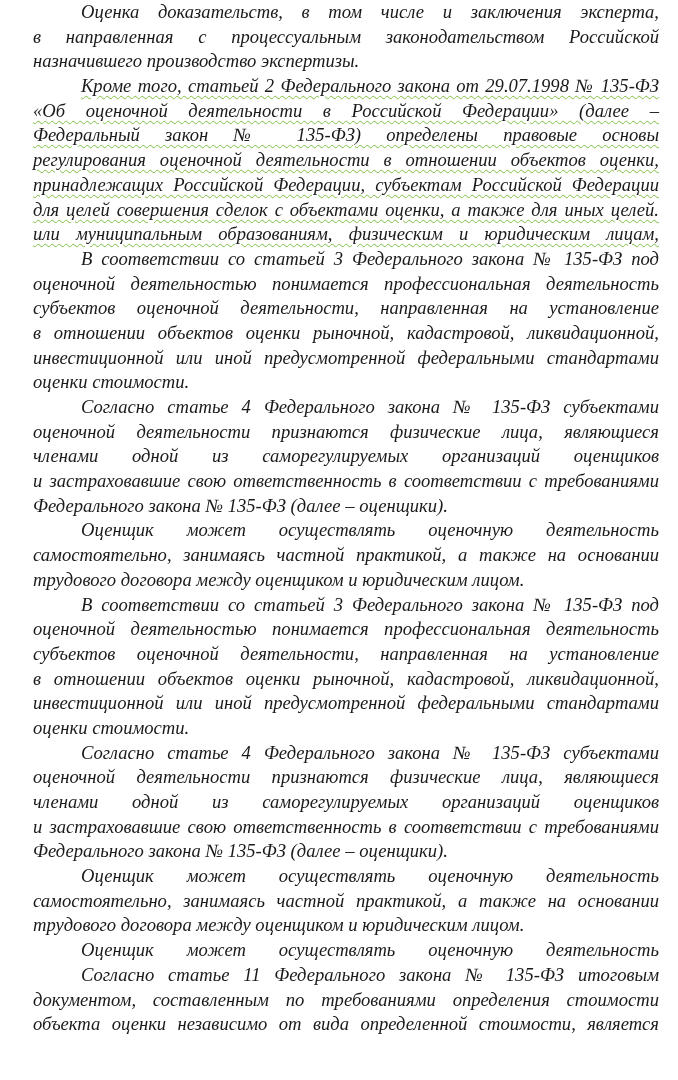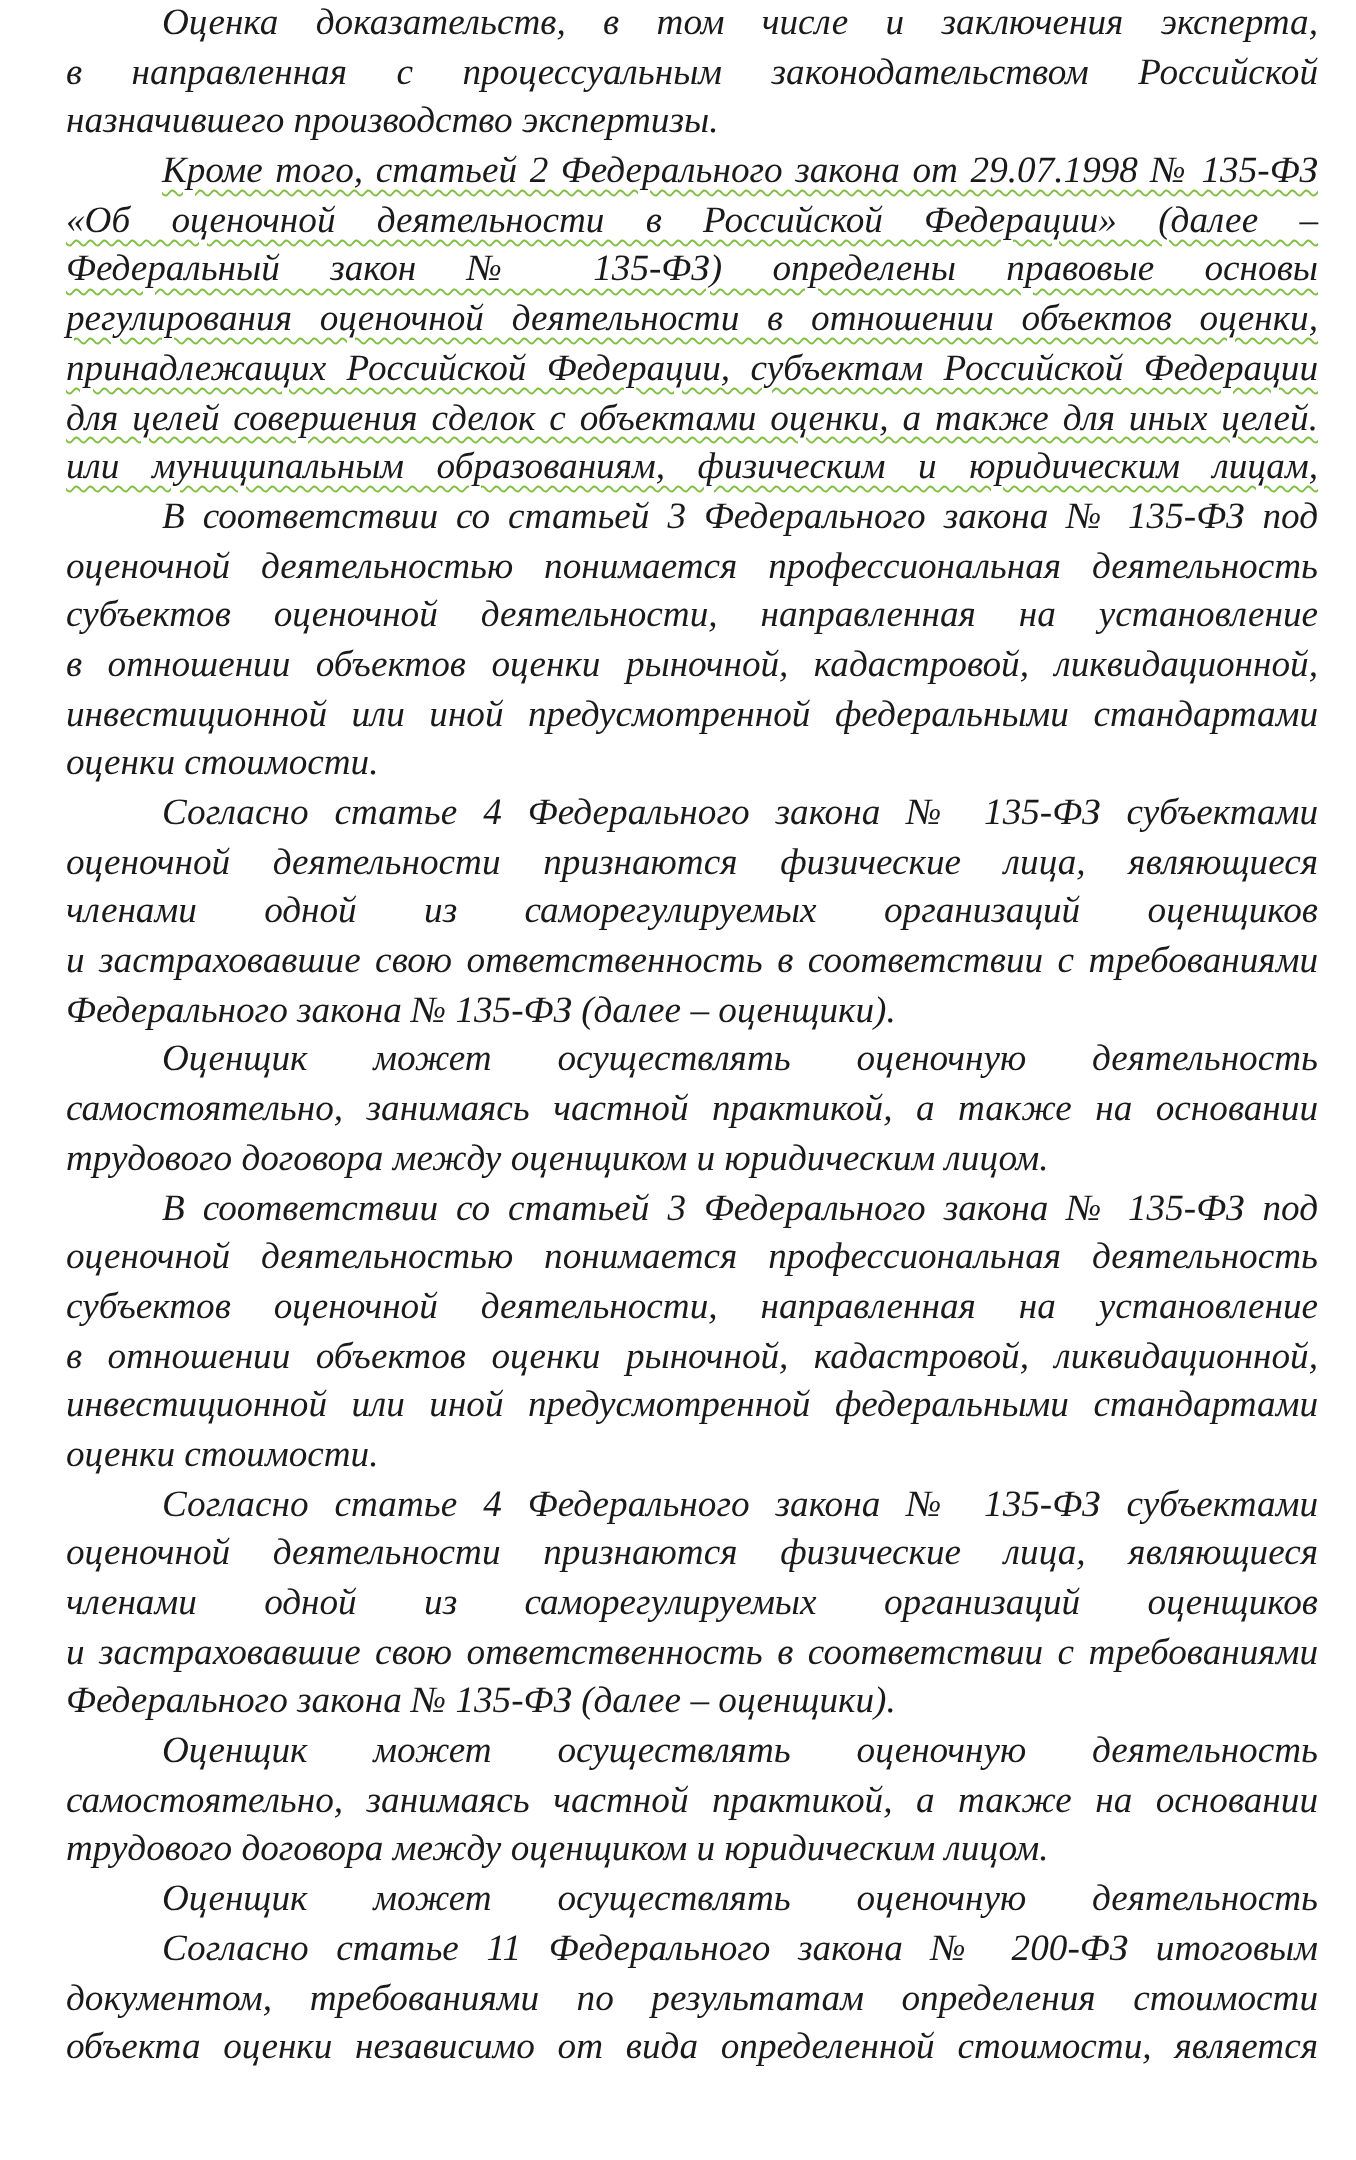--- a/index.html
+++ b/index.html
@@ -112,19 +112,19 @@
     <span class="line indent">Оценщик может осуществлять оценочную деятельность</span>
     <span class="line">самостоятельно, занимаясь частной практикой, а также на основании</span>
     <span class="line last">трудового договора между оценщиком и юридическим лицом.</span>
   </div>
 
   <div class="para">
     <span class="line indent">Оценщик может осуществлять оценочную деятельность</span>
   </div>
 
   <div class="para">
-    <span class="line indent">Согласно статье 11 Федерального закона № 200-ФЗ итоговым</span>
-    <span class="line">документом, требованиями по результатам определения стоимости</span>
+    <span class="line indent">Согласно статье 11 Федерального закона № 135-ФЗ итоговым</span>
+    <span class="line">документом, составленным по требованиями определения стоимости</span>
     <span class="line">объекта оценки независимо от вида определенной стоимости, является</span>
 
   </div>
 
 </div>
 
 </body></html>

